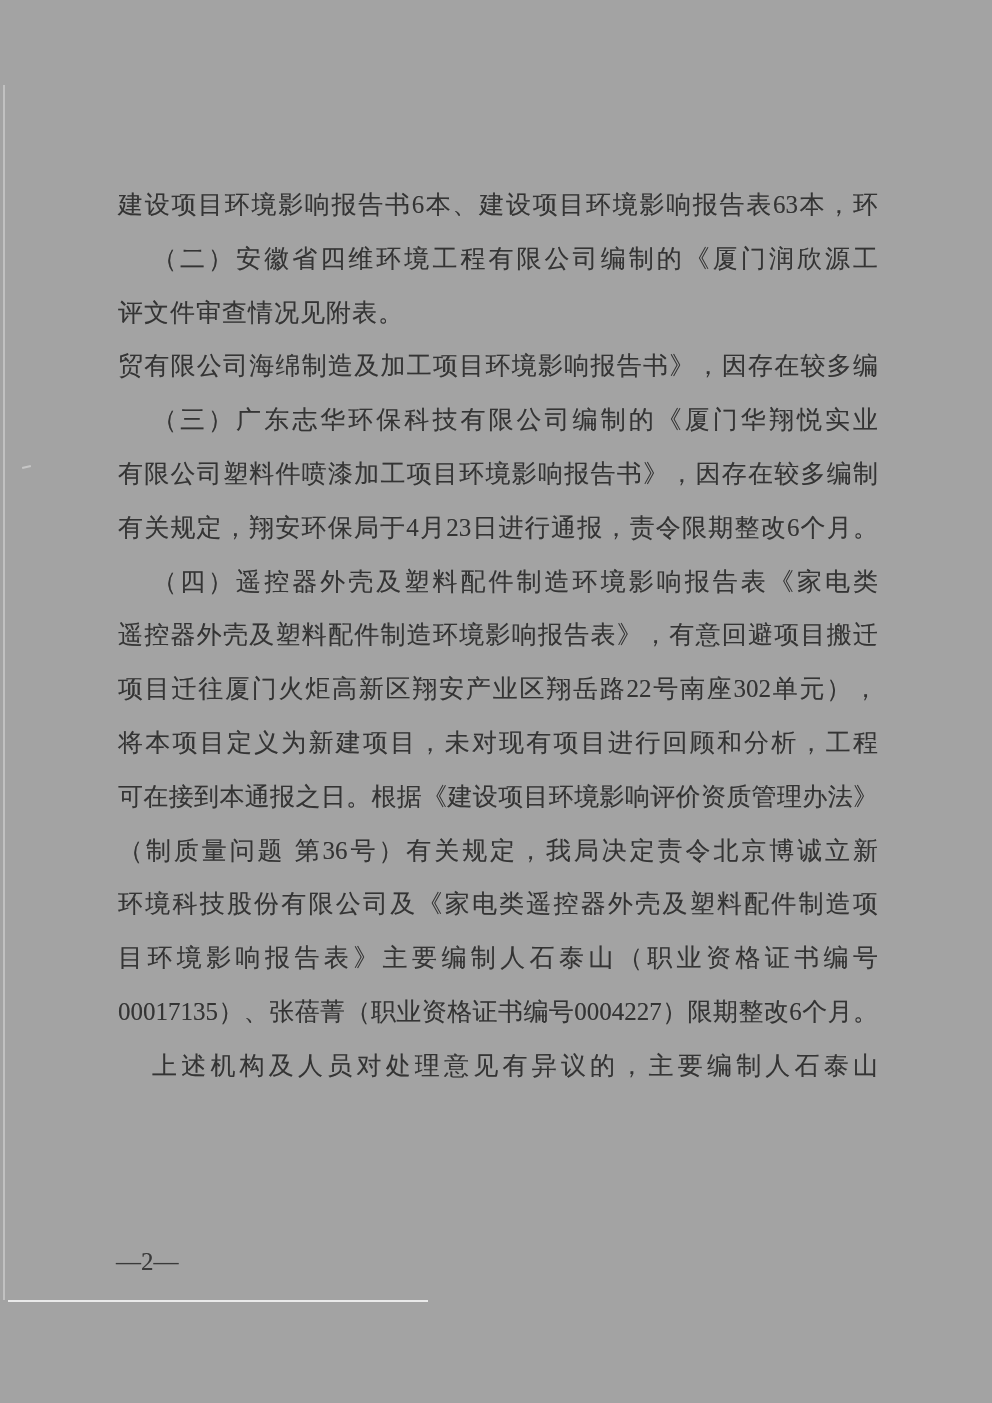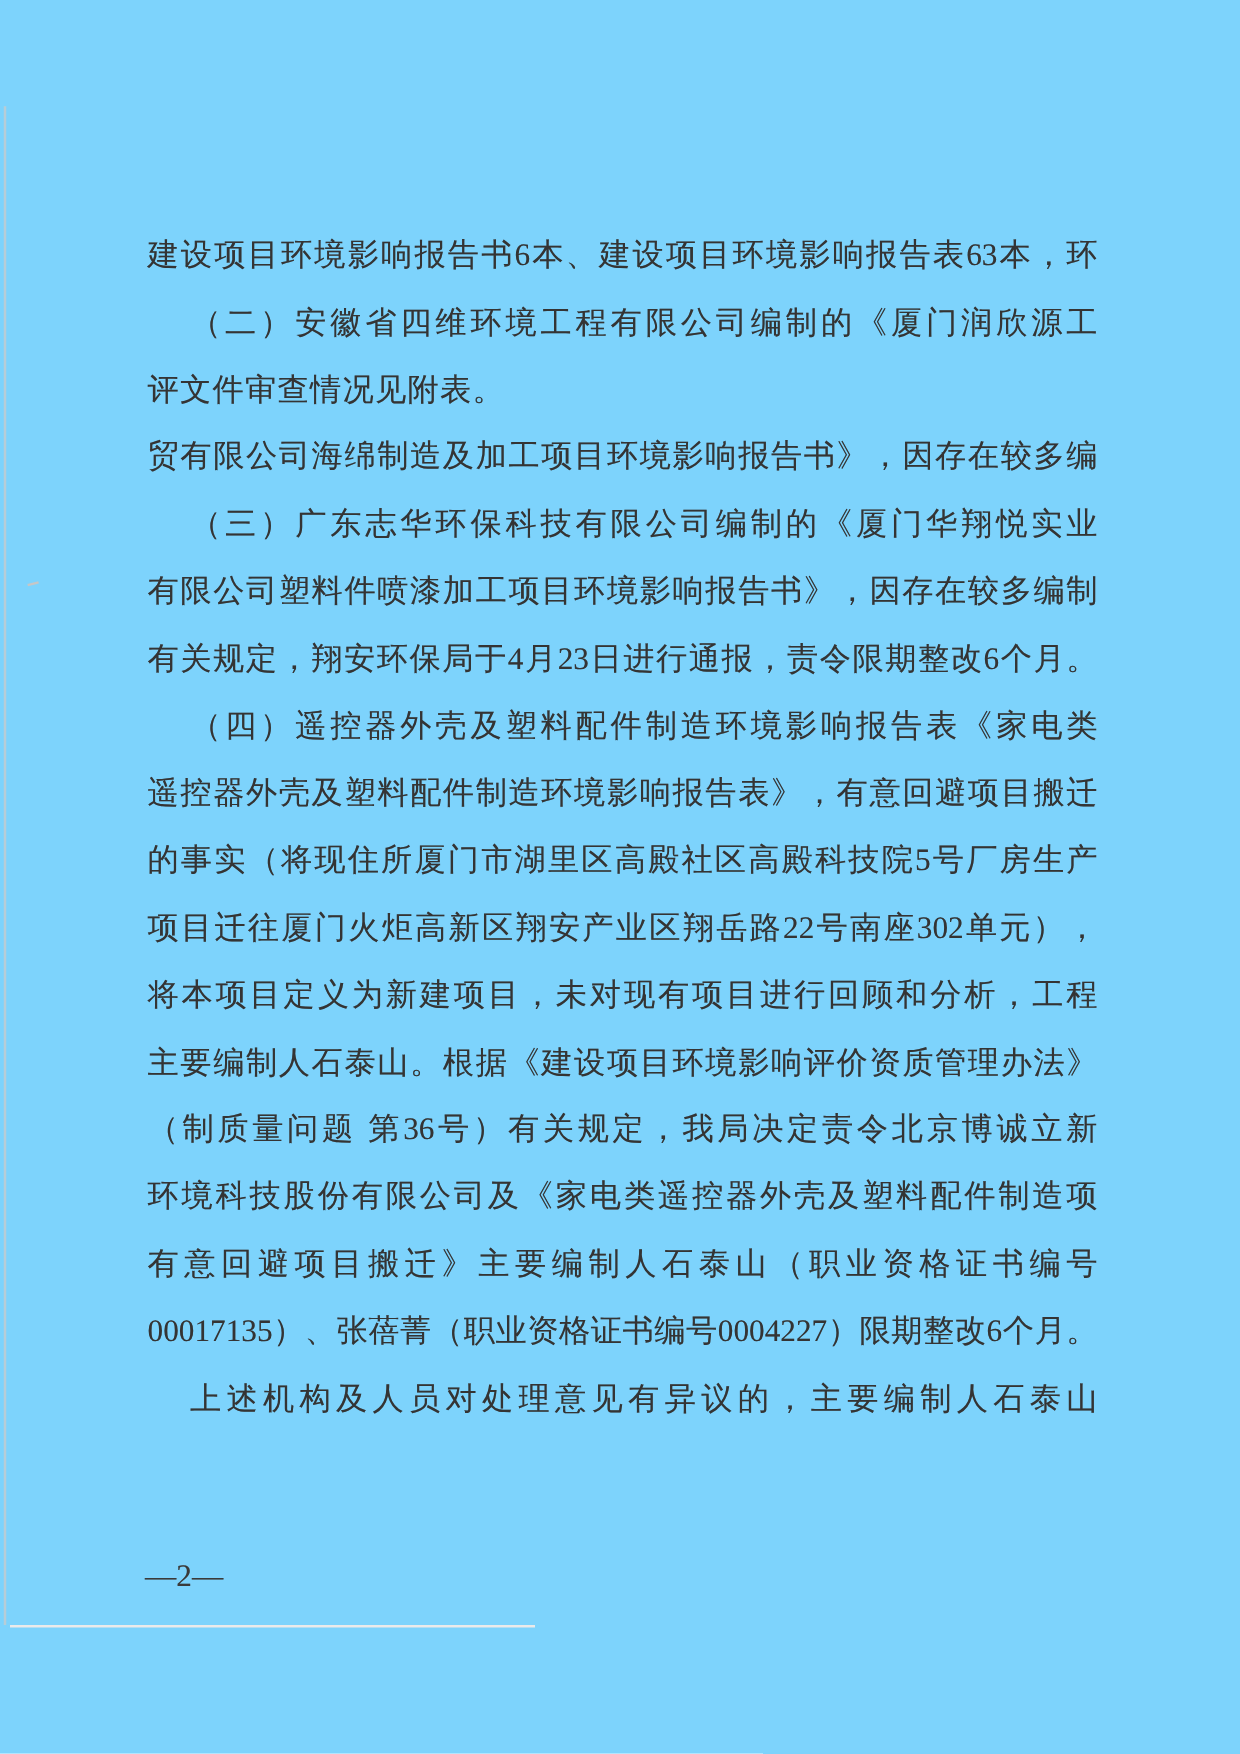--- a/index.html
+++ b/index.html
@@ -10,21 +10,21 @@
   body {
     width: 992px;
     height: 1403px;
     position: relative;
     overflow: hidden;
     font-family: "Liberation Serif", "DejaVu Serif", serif;
   }
   .page {
     position: absolute;
     inset: 0;
-    background: #7dd3fc;
+    background: #a3a3a3;
   }
   
   .scan-edge {
     position: absolute;
     left: 3px;
     top: 85px;
     width: 2px;
     height: 1215px;
     background: #cbcbcb;
     opacity: 0.75;
@@ -93,26 +93,25 @@
   <main class="text-block">
     <div class="line">建设项目环境影响报告书6本、建设项目环境影响报告表63本，环</div>
     <div class="line indent">（二）安徽省四维环境工程有限公司编制的《厦门润欣源工</div>
     <div class="line para-end">评文件审查情况见附表。</div>
     <div class="line">贸有限公司海绵制造及加工项目环境影响报告书》，因存在较多编</div>
     <div class="line indent">（三）广东志华环保科技有限公司编制的《厦门华翔悦实业</div>
     <div class="line">有限公司塑料件喷漆加工项目环境影响报告书》，因存在较多编制</div>
     <div class="line">有关规定，翔安环保局于4月23日进行通报，责令限期整改6个月。</div>
     <div class="line indent">（四）遥控器外壳及塑料配件制造环境影响报告表《家电类</div>
     <div class="line">遥控器外壳及塑料配件制造环境影响报告表》，有意回避项目搬迁</div>
-    <div class="line">的事实（将现住所厦门市湖里区高殿社区高殿科技院5号厂房生产</div>
     <div class="line">项目迁往厦门火炬高新区翔安产业区翔岳路22号南座302单元），</div>
     <div class="line">将本项目定义为新建项目，未对现有项目进行回顾和分析，工程</div>
-    <div class="line">主要编制人石泰山。根据《建设项目环境影响评价资质管理办法》</div>
+    <div class="line">可在接到本通报之日。根据《建设项目环境影响评价资质管理办法》</div>
     <div class="line">（制质量问题 第36号）有关规定，我局决定责令北京博诚立新</div>
     <div class="line">环境科技股份有限公司及《家电类遥控器外壳及塑料配件制造项</div>
-    <div class="line">有意回避项目搬迁》主要编制人石泰山（职业资格证书编号</div>
+    <div class="line">目环境影响报告表》主要编制人石泰山（职业资格证书编号</div>
     <div class="line">00017135）、张蓓菁（职业资格证书编号0004227）限期整改6个月。</div>
     <div class="line indent">上述机构及人员对处理意见有异议的，主要编制人石泰山</div>
   </main>
 
   <div class="page-number">—2—</div>
 
 </div>
 
 </body></html>

